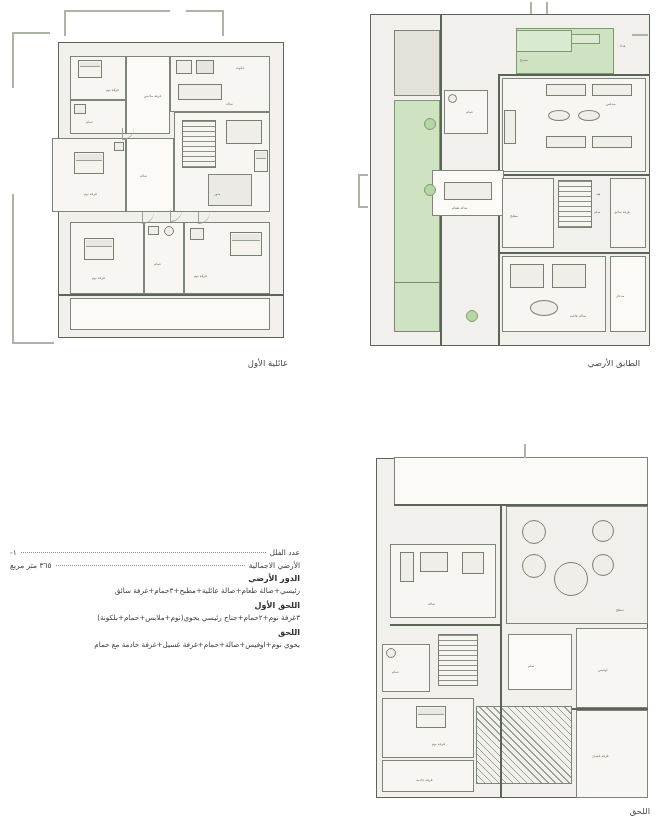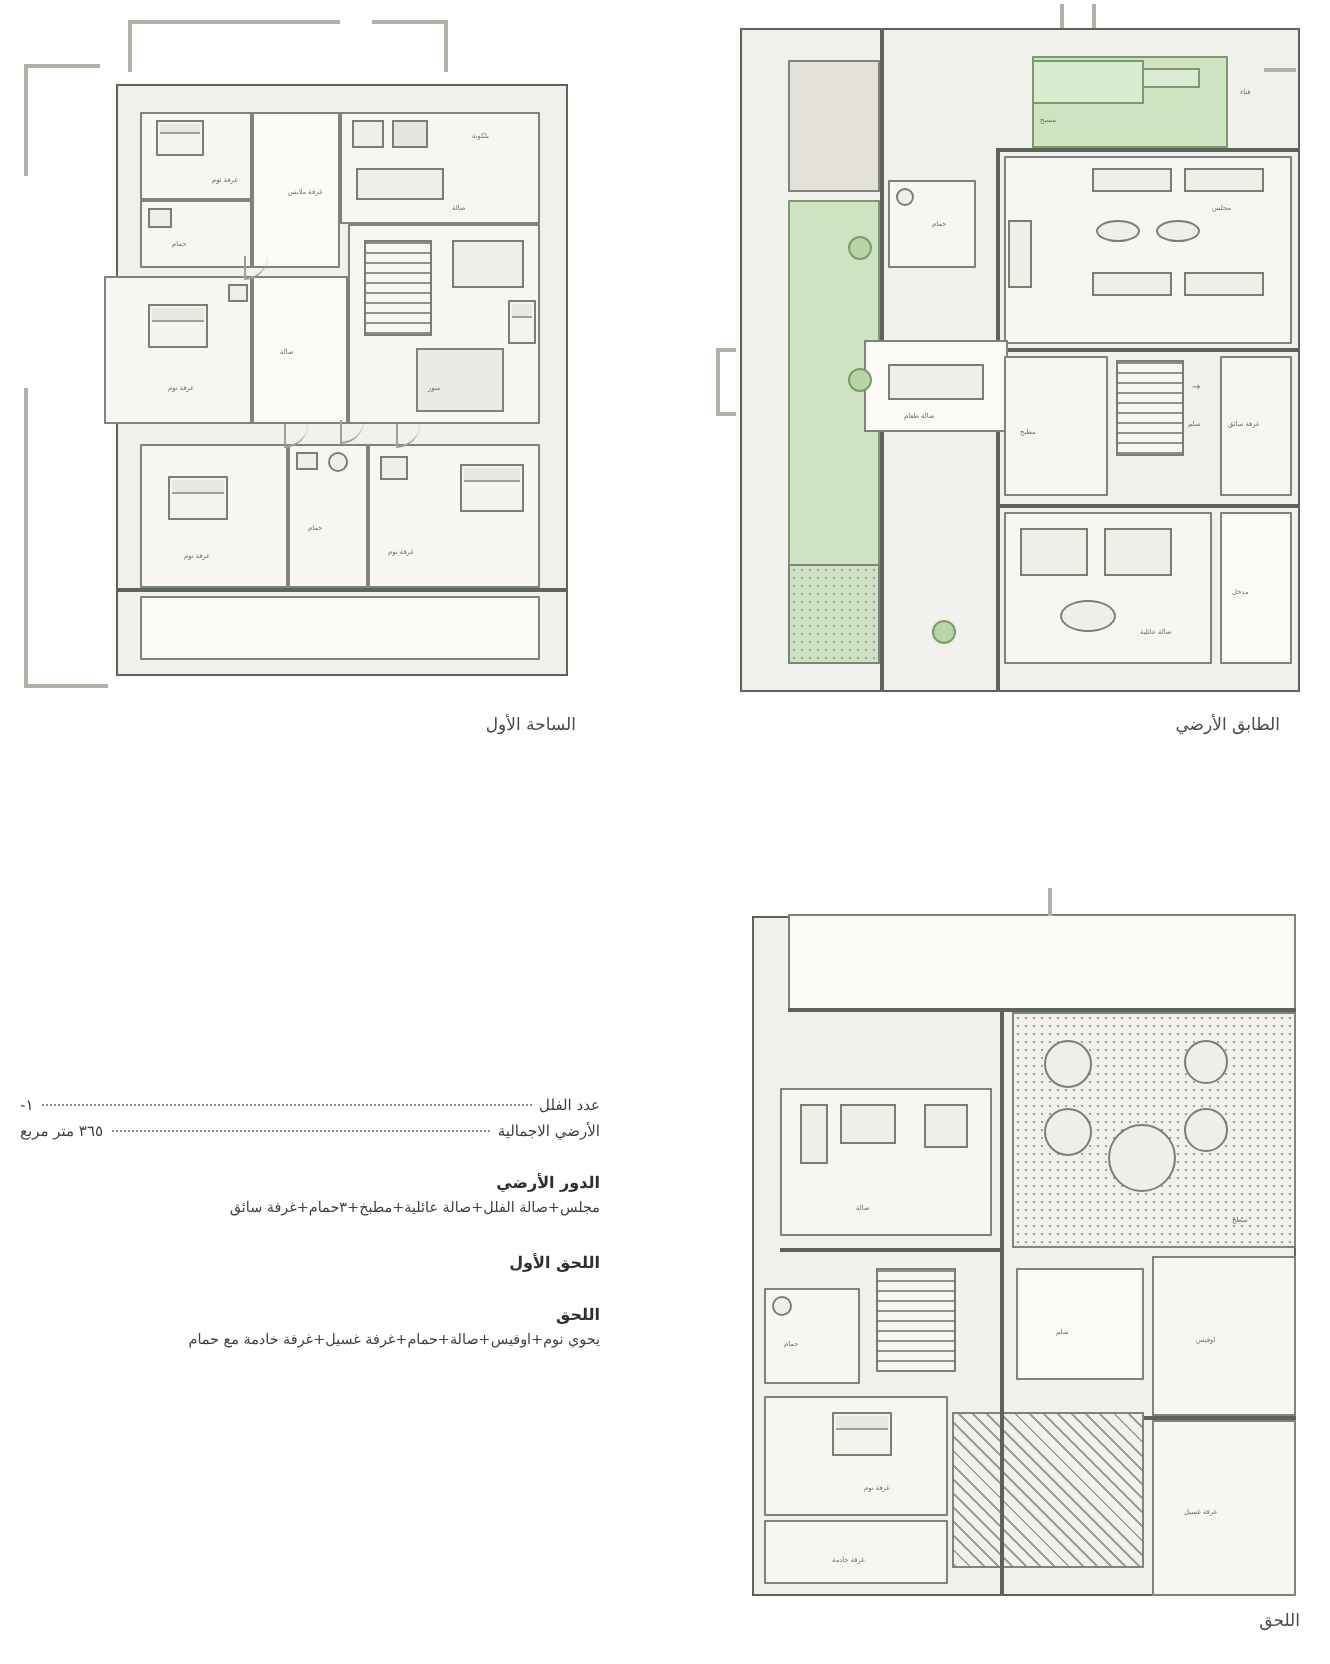--- a/index.html
+++ b/index.html
@@ -98,21 +98,21 @@
   }
   .spec-row .k { white-space:nowrap; }
   .spec-row .dotfill {
     flex:1 1 auto;
     margin:0 4px;
     border-bottom:1px dotted #8d9287;
     transform: translateY(-2px);
     min-width:20px;
   }
   .spec-row .v { white-space:nowrap; }
-  .spec-group { margin-top:17px; }
+  .spec-group { margin-top:4px; }
   .spec-group .h {
     font-size:8px; color:#2f2f2f; font-weight:bold; margin-bottom:3px;
   }
   .spec-group .b {
     font-size:7.2px; color:#3f3f3f; line-height:1.5;
   }
 </style>
 </head>
 <body>
 
@@ -178,21 +178,21 @@
     <div class="furn" style="left:132px; top:186px; width:14px; height:12px;"></div>
 
     <div class="wall h" style="left:0; top:252px; width:226px;"></div>
     <div class="room light" style="left:12px; top:256px; width:200px; height:32px;"></div>
 
     <div class="door" style="left:64px; top:86px; width:12px; height:12px;"></div>
     <div class="door" style="left:112px; top:168px; width:12px; height:12px;"></div>
     <div class="door" style="left:84px; top:170px; width:12px; height:12px;"></div>
     <div class="door" style="left:140px; top:170px; width:12px; height:12px;"></div>
   </div>
-  <div class="caption" style="left:198px; top:358px; width:90px;">الساحة الأول</div>
+  <div class="caption" style="left:198px; top:358px; width:90px;">عائلية الأول</div>
 
   <div class="plan" style="left:370px; top:14px; width:280px; height:332px;">
     <div class="frame"></div>
 
     <div class="green" style="position:absolute; left:24px; top:86px; width:46px; height:232px;"></div>
     <div class="hatch" style="position:absolute; left:24px; top:16px; width:46px; height:66px; border:1px solid #7d8479; background:#e3e1da;"></div>
     <div class="dots" style="position:absolute; left:24px; top:268px; width:46px; height:50px; border:1px solid #7d8479;"></div>
 
     <div class="green" style="position:absolute; left:146px; top:14px; width:98px; height:46px;"></div>
     <div class="furn" style="position:absolute; left:196px; top:20px; width:34px; height:10px; background:#dce9d3; border-color:#7d9a6c;"></div>
@@ -317,24 +317,25 @@
       <span class="v">١-</span>
     </div>
     <div class="spec-row">
       <span class="k">الأرضي الاجمالية</span>
       <span class="dotfill"></span>
       <span class="v">٣٦٥ متر مربع</span>
     </div>
 
     <div class="spec-group">
       <div class="h">الدور الأرضي</div>
-      <div class="b">مجلس+صالة الفلل+صالة عائلية+مطبخ+٣حمام+غرفة سائق</div>
+      <div class="b">رئيسي+صالة طعام+صالة عائلية+مطبخ+٣حمام+غرفة سائق</div>
     </div>
     <div class="spec-group">
       <div class="h">اللحق الأول</div>
+      <div class="b">٣غرفة نوم+٢حمام+جناح رئيسي يحوي(نوم+ملابس+حمام+بلكونة)</div>
     </div>
     <div class="spec-group">
       <div class="h">اللحق</div>
       <div class="b">يحوي نوم+اوفيس+صالة+حمام+غرفة غسيل+غرفة خادمة مع حمام</div>
     </div>
   </div>
 
 </div>
 
 </body></html>

